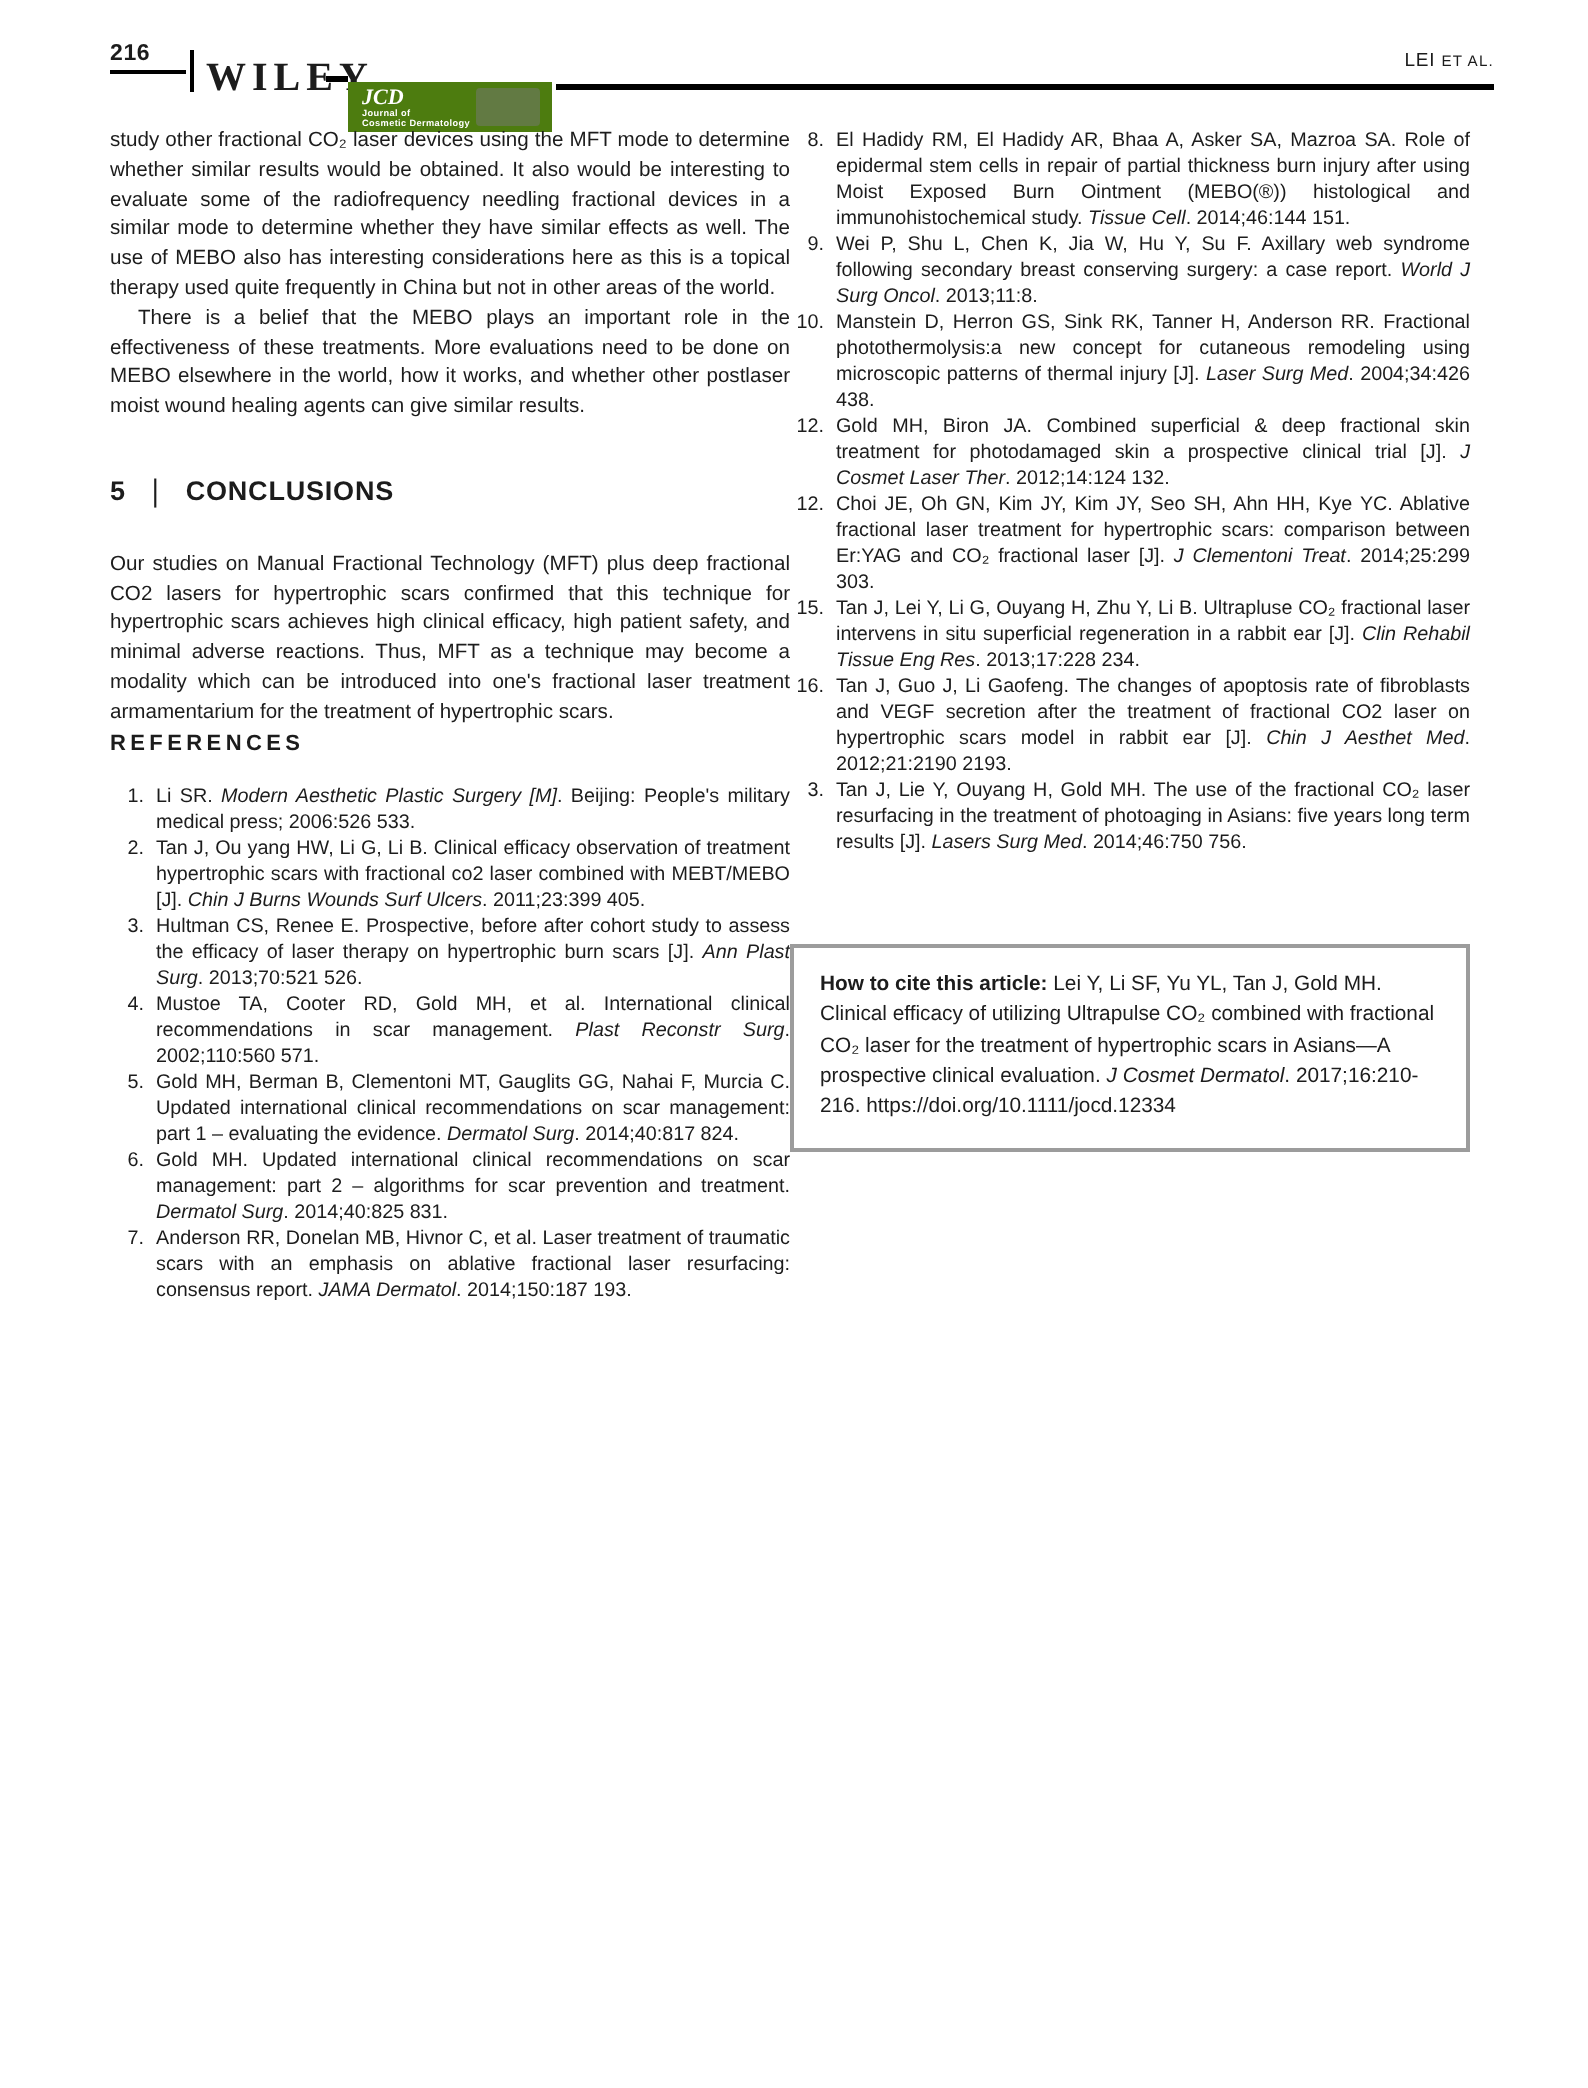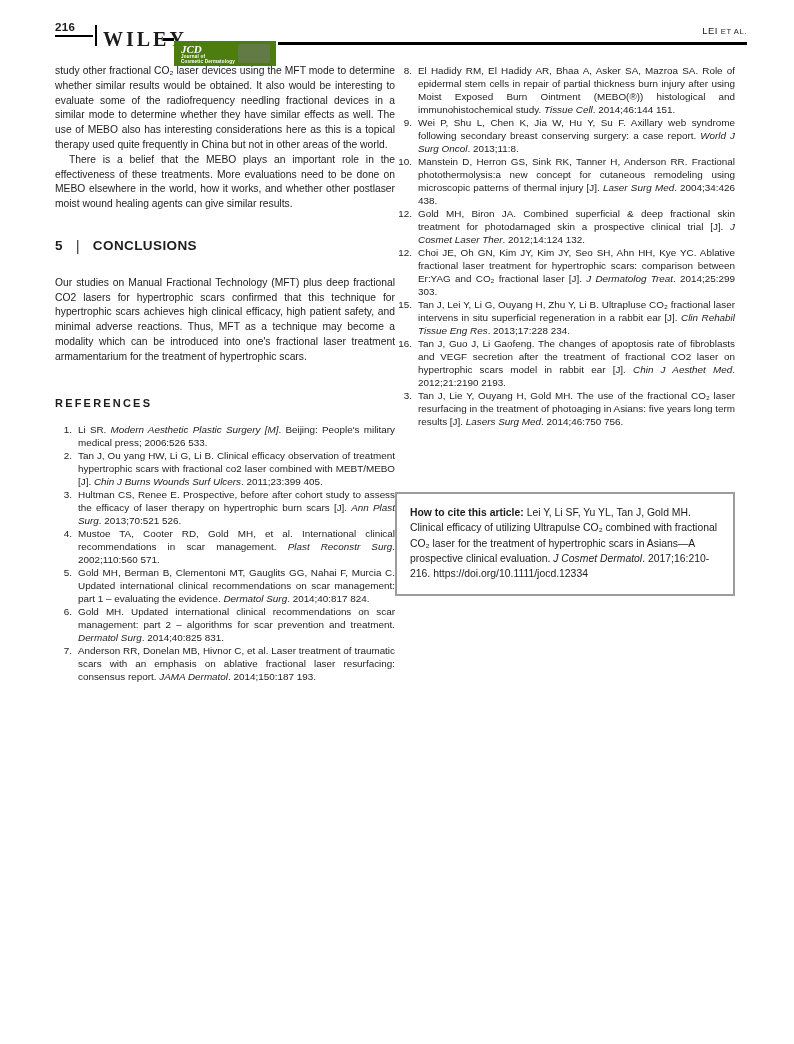--- a/index.html
+++ b/index.html
@@ -28,30 +28,30 @@
   .cols{position:absolute;top:64px;left:55px;width:704px;display:flex;}
   .col{width:340px;}
 
   .bodytext{font-size:10.3px;line-height:14.8px;text-align:justify;}
   .bodytext p{margin:0;}
   .indent{text-indent:14px;}
 
   .h-concl{display:flex;align-items:center;margin-top:27px;margin-bottom:22px;
            font-size:13.5px;font-weight:700;letter-spacing:.4px;}
   .h-concl .sep{margin:0 13px;font-weight:400;transform:scaleY(1.15);}
-  .h-refs{margin-top:31px;margin-bottom:13px;font-size:11px;font-weight:700;letter-spacing:2.2px;}
+  .h-refs{margin-bottom:13px;font-size:11px;font-weight:700;letter-spacing:2.2px;}
 
   .ref{display:flex;font-size:9.9px;line-height:13px;margin:0;}
   .ref-n{width:17px;min-width:17px;text-align:right;padding-right:6px;}
   .ref-t{flex:1;text-align:justify;}
 
   .it{font-style:italic;}
   .bd{font-weight:700;}
 
-  .cite-box{margin-top:64px;border:2.5px solid #9c9c9c;padding:11px 13px 13px 13px;
+  .cite-box{margin-top:44px;border:2.5px solid #9c9c9c;padding:11px 13px 13px 13px;
             font-size:10.4px;line-height:15.3px;text-align:left;}
 </style>
 </head>
 <body>
 
 <div class="page">
 
   <div class="hdr">
     <div class="pgnum">216</div>
     <div class="pgnum-rule"></div>
@@ -129,21 +129,21 @@
           <div class="ref">
             <span class="ref-n">10.</span>
             <span class="ref-t"><span>Manstein D, Herron GS, Sink RK, Tanner H, Anderson RR. Fractional photothermolysis:a new concept for cutaneous remodeling using microscopic patterns of thermal injury [J]. </span><span class="it">Laser Surg Med</span><span>. 2004;34:426 438.</span></span>
           </div>
           <div class="ref">
             <span class="ref-n">12.</span>
             <span class="ref-t"><span>Gold MH, Biron JA. Combined superficial &amp; deep fractional skin treatment for photodamaged skin a prospective clinical trial [J]. </span><span class="it">J Cosmet Laser Ther</span><span>. 2012;14:124 132.</span></span>
           </div>
           <div class="ref">
             <span class="ref-n">12.</span>
-            <span class="ref-t"><span>Choi JE, Oh GN, Kim JY, Kim JY, Seo SH, Ahn HH, Kye YC. Ablative fractional laser treatment for hypertrophic scars: comparison between Er:YAG and CO₂ fractional laser [J]. </span><span class="it">J Dermatolog Treat</span><span>. 2014;25:299 303.</span></span>
+            <span class="ref-t"><span>Choi JE, Oh GN, Kim JY, Kim JY, Seo SH, Ahn HH, Kye YC. Ablative fractional laser treatment for hypertrophic scars: comparison between Er:YAG and CO₂ fractional laser [J]. </span><span class="it">J Clementoni Treat</span><span>. 2014;25:299 303.</span></span>
           </div>
           <div class="ref">
             <span class="ref-n">15.</span>
             <span class="ref-t"><span>Tan J, Lei Y, Li G, Ouyang H, Zhu Y, Li B. Ultrapluse CO₂ fractional laser intervens in situ superficial regeneration in a rabbit ear [J]. </span><span class="it">Clin Rehabil Tissue Eng Res</span><span>. 2013;17:228 234.</span></span>
           </div>
           <div class="ref">
             <span class="ref-n">16.</span>
             <span class="ref-t"><span>Tan J, Guo J, Li Gaofeng. The changes of apoptosis rate of fibroblasts and VEGF secretion after the treatment of fractional CO2 laser on hypertrophic scars model in rabbit ear [J]. </span><span class="it">Chin J Aesthet Med</span><span>. 2012;21:2190 2193.</span></span>
           </div>
           <div class="ref">

